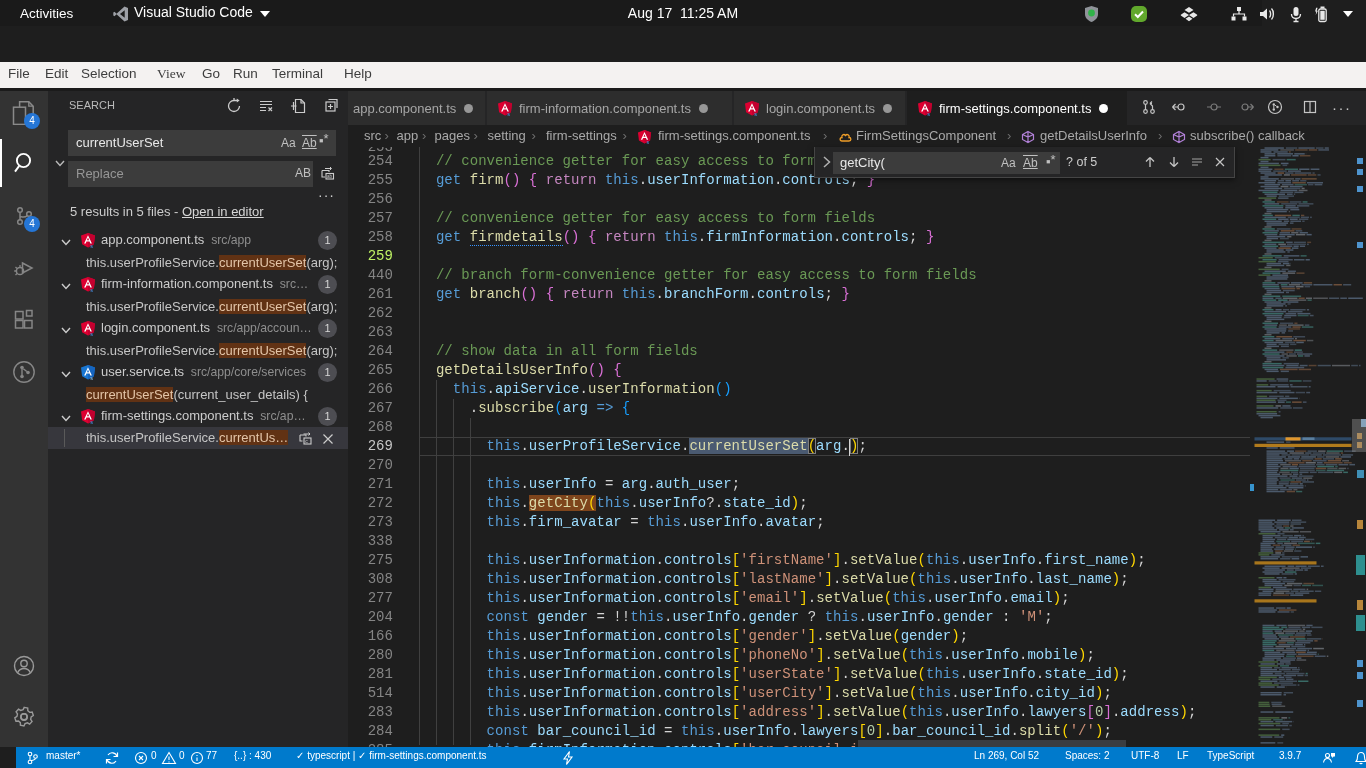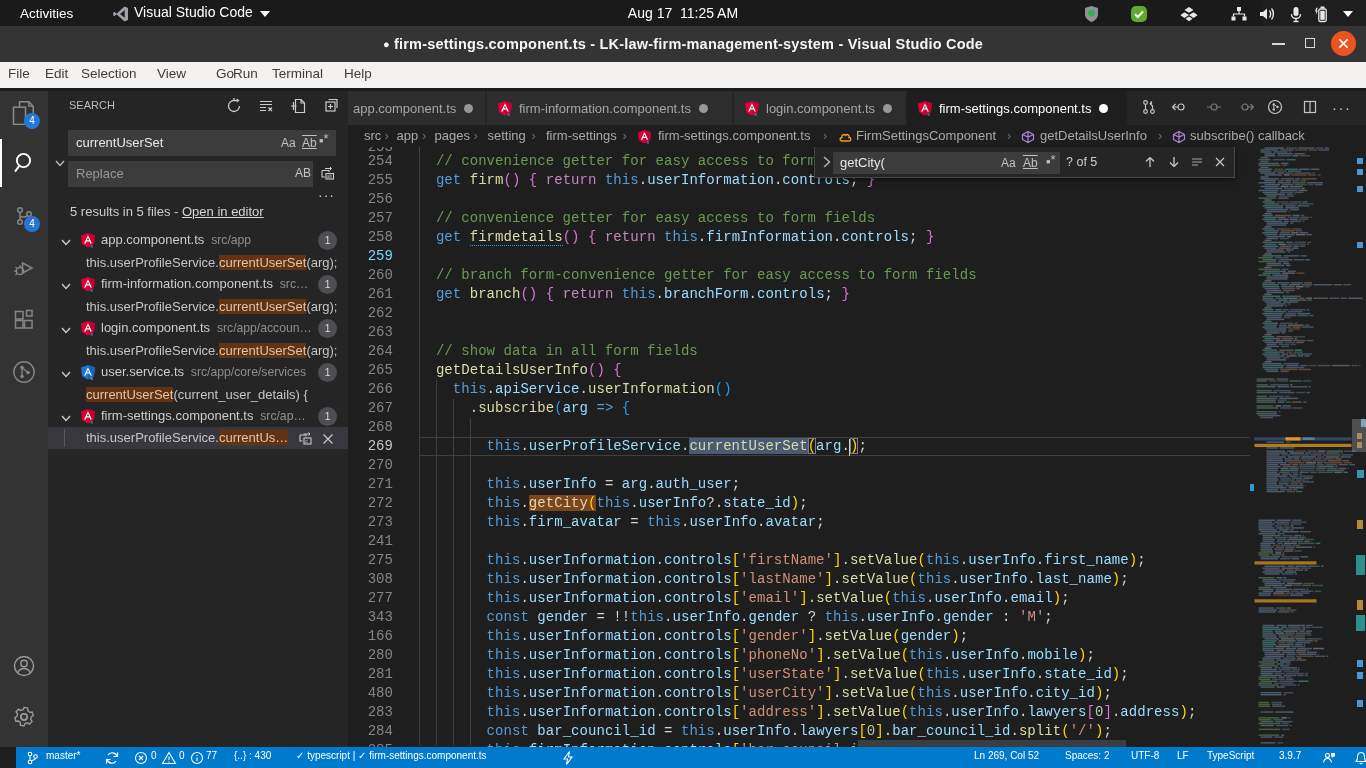--- a/index.html
+++ b/index.html
@@ -40,34 +40,26 @@
           <path d="M3.5 9 C3.5 12 5.5 13.5 8 13.5 C10.5 13.5 12.5 12 12.5 9 M8 13.5 V16.5 M5.5 16.5 H10.5" stroke="#e8e8e8" stroke-width="1.3" fill="none"></path>
         </svg></div>
 <div class="abs" style="left:1314px;top:5px;"><svg width="14" height="18" viewBox="0 0 14 18" style="">
           <path d="M2.8 1 L1 8 H3 L2.2 14 L6 6.5 H4 L5.5 1 Z" fill="#e8e8e8" transform="scale(0.55) translate(1,4)"></path>
           <rect x="6.5" y="1.5" width="4" height="2" fill="#e8e8e8"></rect>
           <rect x="4.8" y="4" width="7.4" height="12.5" rx="1.5" stroke="#e8e8e8" fill="none" stroke-width="1.3"></rect>
           <rect x="6.3" y="5.8" width="4.4" height="9" fill="#e8e8e8"></rect>
         </svg></div>
 <div class="abs" style="left:1343px;top:11px;width:0;height:0;border-left:5px solid transparent;border-right:5px solid transparent;border-top:6px solid #fff;"></div>
 </div>
-<div class="abs" style="left:0;top:26px;width:1366px;height:36px;background:#343434;">
- <div class="abs" style="left:0;top:0;width:1366px;height:36px;text-align:center;line-height:37px;color:#f5f5f5;font-size:14.5px;font-weight:bold;letter-spacing:0.2px;"><span style="font-size:11px;position:relative;top:-1px;">●</span> firm-settings.component.ts - LK-law-firm-management-system - Visual Studio Code</div>
-<div class="abs" style="left:1272px;top:17px;width:13px;height:1.6px;background:#d8d8d8;"></div>
-<div class="abs" style="left:1305px;top:12px;width:10px;height:10px;border:1.4px solid #d8d8d8;"></div>
-<div class="abs" style="left:1331px;top:5px;width:25px;height:25px;border-radius:50%;background:#e95420;"><svg width="25" height="25" viewBox="0 0 25 25" style="">
-          <path d="M8.4 8.4 L16.6 16.6 M16.6 8.4 L8.4 16.6" stroke="#fff" stroke-width="1.6"></path>
-        </svg></div>
-</div>
 <div class="abs" style="left:0;top:62px;width:1366px;height:26px;background:#f4f2f1;color:#3d3d3d;font-size:13.5px;">
 <div class="abs" style="left:8px;top:4px;">File</div>
 <div class="abs" style="left:45px;top:4px;">Edit</div>
 <div class="abs" style="left:81px;top:4px;">Selection</div>
-<div class="abs" style="left:157px;top:4px;">View</div>
-<div class="abs" style="left:216px;top:4px;">Go</div>
+<div class="abs" style="left:157px;top:4px;font-family:Liberation Serif, serif;">View</div>
+<div class="abs" style="left:202px;top:4px;">Go</div>
 <div class="abs" style="left:233px;top:4px;">Run</div>
 <div class="abs" style="left:272px;top:4px;">Terminal</div>
 <div class="abs" style="left:344px;top:4px;">Help</div>
 </div>
 <div class="abs" style="left:0;top:88px;width:1366px;height:3px;background:#1b1b1b;"></div>
 <div class="abs" style="left:0;top:91px;width:48px;height:656px;background:#333333;">
 <div class="abs" style="left:12px;top:10px;"><svg width="24" height="24" viewBox="0 0 24 24" style="">
           <path d="M7.6 0.8 H16.8 L21.2 5.2 V18 H7.6 Z" stroke="#8a8a8a" fill="none" stroke-width="1.5"></path>
           <path d="M16.8 0.8 V5.2 H21.2" stroke="#8a8a8a" fill="none" stroke-width="1.3"></path>
           <rect x="1.5" y="6.2" width="12" height="17.2" fill="#333333" stroke="#8a8a8a" stroke-width="1.5"></rect>
@@ -342,22 +334,22 @@
 <div style="position:absolute;left:352px;top:133px;width:41px;height:19px;line-height:19px;text-align:right;color:#858585;">253</div>
 <div style="position:absolute;left:352px;top:152px;width:41px;height:19px;line-height:19px;text-align:right;color:#858585;">254</div>
 <div style="position:absolute;left:435.9px;top:152px;height:19px;line-height:19px;white-space:pre;"><span style="color:#6A9955;">//&nbsp;convenience&nbsp;getter&nbsp;for&nbsp;easy&nbsp;access&nbsp;to&nbsp;form&nbsp;fields</span></div>
 <div style="position:absolute;left:352px;top:171px;width:41px;height:19px;line-height:19px;text-align:right;color:#858585;">255</div>
 <div style="position:absolute;left:435.9px;top:171px;height:19px;line-height:19px;white-space:pre;"><span style="color:#569CD6;">get&nbsp;</span><span style="color:#DCDCAA;">firm</span><span style="color:#DA70D6;">(</span><span style="color:#DA70D6;">)</span><span style="color:#D4D4D4;">&nbsp;</span><span style="color:#DA70D6;">{</span><span style="color:#D4D4D4;">&nbsp;</span><span style="color:#C586C0;">return</span><span style="color:#D4D4D4;">&nbsp;</span><span style="color:#569CD6;">this</span><span style="color:#D4D4D4;">.</span><span style="color:#9CDCFE;">userInformation</span><span style="color:#D4D4D4;">.</span><span style="color:#9CDCFE;">controls</span><span style="color:#D4D4D4;">;</span><span style="color:#D4D4D4;">&nbsp;</span><span style="color:#DA70D6;">}</span></div>
 <div style="position:absolute;left:352px;top:190px;width:41px;height:19px;line-height:19px;text-align:right;color:#858585;">256</div>
 <div style="position:absolute;left:352px;top:209px;width:41px;height:19px;line-height:19px;text-align:right;color:#858585;">257</div>
 <div style="position:absolute;left:435.9px;top:209px;height:19px;line-height:19px;white-space:pre;"><span style="color:#6A9955;">//&nbsp;convenience&nbsp;getter&nbsp;for&nbsp;easy&nbsp;access&nbsp;to&nbsp;form&nbsp;fields</span></div>
 <div style="position:absolute;left:352px;top:228px;width:41px;height:19px;line-height:19px;text-align:right;color:#858585;">258</div>
 <div style="position:absolute;left:435.9px;top:228px;height:19px;line-height:19px;white-space:pre;"><span style="color:#569CD6;">get&nbsp;</span><span style="color:#DCDCAA;border-bottom:1.6px dotted #3794ff;">firmdetails</span><span style="color:#DA70D6;">(</span><span style="color:#DA70D6;">)</span><span style="color:#D4D4D4;">&nbsp;</span><span style="color:#DA70D6;">{</span><span style="color:#D4D4D4;">&nbsp;</span><span style="color:#C586C0;">return</span><span style="color:#D4D4D4;">&nbsp;</span><span style="color:#569CD6;">this</span><span style="color:#D4D4D4;">.</span><span style="color:#9CDCFE;">firmInformation</span><span style="color:#D4D4D4;">.</span><span style="color:#9CDCFE;">controls</span><span style="color:#D4D4D4;">;</span><span style="color:#D4D4D4;">&nbsp;</span><span style="color:#DA70D6;">}</span></div>
-<div style="position:absolute;left:352px;top:247px;width:41px;height:19px;line-height:19px;text-align:right;color:#7dd3fc;">259</div>
-<div style="position:absolute;left:352px;top:266px;width:41px;height:19px;line-height:19px;text-align:right;color:#858585;">260</div>
+<div style="position:absolute;left:352px;top:247px;width:41px;height:19px;line-height:19px;text-align:right;color:#bef264;">259</div>
+<div style="position:absolute;left:352px;top:266px;width:41px;height:19px;line-height:19px;text-align:right;color:#858585;">440</div>
 <div style="position:absolute;left:435.9px;top:266px;height:19px;line-height:19px;white-space:pre;"><span style="color:#6A9955;">//&nbsp;branch&nbsp;form-convenience&nbsp;getter&nbsp;for&nbsp;easy&nbsp;access&nbsp;to&nbsp;form&nbsp;fields</span></div>
 <div style="position:absolute;left:352px;top:285px;width:41px;height:19px;line-height:19px;text-align:right;color:#858585;">261</div>
 <div style="position:absolute;left:435.9px;top:285px;height:19px;line-height:19px;white-space:pre;"><span style="color:#569CD6;">get&nbsp;</span><span style="color:#DCDCAA;">branch</span><span style="color:#DA70D6;">(</span><span style="color:#DA70D6;">)</span><span style="color:#D4D4D4;">&nbsp;</span><span style="color:#DA70D6;">{</span><span style="color:#D4D4D4;">&nbsp;</span><span style="color:#C586C0;">return</span><span style="color:#D4D4D4;">&nbsp;</span><span style="color:#569CD6;">this</span><span style="color:#D4D4D4;">.</span><span style="color:#9CDCFE;">branchForm</span><span style="color:#D4D4D4;">.</span><span style="color:#9CDCFE;">controls</span><span style="color:#D4D4D4;">;</span><span style="color:#D4D4D4;">&nbsp;</span><span style="color:#DA70D6;">}</span></div>
 <div style="position:absolute;left:352px;top:304px;width:41px;height:19px;line-height:19px;text-align:right;color:#858585;">262</div>
 <div style="position:absolute;left:352px;top:323px;width:41px;height:19px;line-height:19px;text-align:right;color:#858585;">263</div>
 <div style="position:absolute;left:352px;top:342px;width:41px;height:19px;line-height:19px;text-align:right;color:#858585;">264</div>
 <div style="position:absolute;left:435.9px;top:342px;height:19px;line-height:19px;white-space:pre;"><span style="color:#6A9955;">//&nbsp;show&nbsp;data&nbsp;in&nbsp;all&nbsp;form&nbsp;fields</span></div>
 <div style="position:absolute;left:352px;top:361px;width:41px;height:19px;line-height:19px;text-align:right;color:#858585;">265</div>
 <div style="position:absolute;left:435.9px;top:361px;height:19px;line-height:19px;white-space:pre;"><span style="color:#DCDCAA;">getDetailsUserInfo</span><span style="color:#DA70D6;">(</span><span style="color:#DA70D6;">)</span><span style="color:#D4D4D4;">&nbsp;</span><span style="color:#DA70D6;">{</span></div>
 <div style="position:absolute;left:352px;top:380px;width:41px;height:19px;line-height:19px;text-align:right;color:#858585;">266</div>
@@ -367,36 +359,36 @@
 <div style="position:absolute;left:352px;top:418px;width:41px;height:19px;line-height:19px;text-align:right;color:#858585;">268</div>
 <div style="position:absolute;left:352px;top:437px;width:41px;height:19px;line-height:19px;text-align:right;color:#c6c6c6;">269</div>
 <div style="position:absolute;left:486.6px;top:437px;height:19px;line-height:19px;white-space:pre;"><span style="color:#569CD6;">this</span><span style="color:#D4D4D4;">.</span><span style="color:#9CDCFE;">userProfileService</span><span style="color:#D4D4D4;">.</span><span style="color:#DCDCAA;background:#4a5a71;">currentUserSet</span><span style="color:#FFD700;box-shadow:inset 0 0 0 1px #7e7e7e;">(</span><span style="color:#9CDCFE;">arg</span><span style="color:#D4D4D4;">.</span><span style="color:#FFD700;box-shadow:inset 0 0 0 1px #7e7e7e;">)</span><span style="color:#D4D4D4;">;</span></div>
 <div style="position:absolute;left:352px;top:456px;width:41px;height:19px;line-height:19px;text-align:right;color:#858585;">270</div>
 <div style="position:absolute;left:352px;top:475px;width:41px;height:19px;line-height:19px;text-align:right;color:#858585;">271</div>
 <div style="position:absolute;left:486.6px;top:475px;height:19px;line-height:19px;white-space:pre;"><span style="color:#569CD6;">this</span><span style="color:#D4D4D4;">.</span><span style="color:#9CDCFE;">userInfo</span><span style="color:#D4D4D4;">&nbsp;</span><span style="color:#D4D4D4;">=</span><span style="color:#D4D4D4;">&nbsp;</span><span style="color:#9CDCFE;">arg</span><span style="color:#D4D4D4;">.</span><span style="color:#9CDCFE;">auth_user</span><span style="color:#D4D4D4;">;</span></div>
 <div style="position:absolute;left:352px;top:494px;width:41px;height:19px;line-height:19px;text-align:right;color:#858585;">272</div>
 <div style="position:absolute;left:486.6px;top:494px;height:19px;line-height:19px;white-space:pre;"><span style="color:#569CD6;">this</span><span style="color:#D4D4D4;">.</span><span style="color:#DCDCAA;background:#7e451c;">getCity</span><span style="color:#FFD700;background:#7e451c;">(</span><span style="color:#569CD6;">this</span><span style="color:#D4D4D4;">.</span><span style="color:#9CDCFE;">userInfo</span><span style="color:#D4D4D4;">?.</span><span style="color:#9CDCFE;">state_id</span><span style="color:#FFD700;">)</span><span style="color:#D4D4D4;">;</span></div>
 <div style="position:absolute;left:352px;top:513px;width:41px;height:19px;line-height:19px;text-align:right;color:#858585;">273</div>
 <div style="position:absolute;left:486.6px;top:513px;height:19px;line-height:19px;white-space:pre;"><span style="color:#569CD6;">this</span><span style="color:#D4D4D4;">.</span><span style="color:#9CDCFE;">firm_avatar</span><span style="color:#D4D4D4;">&nbsp;</span><span style="color:#D4D4D4;">=</span><span style="color:#D4D4D4;">&nbsp;</span><span style="color:#569CD6;">this</span><span style="color:#D4D4D4;">.</span><span style="color:#9CDCFE;">userInfo</span><span style="color:#D4D4D4;">.</span><span style="color:#9CDCFE;">avatar</span><span style="color:#D4D4D4;">;</span></div>
-<div style="position:absolute;left:352px;top:532px;width:41px;height:19px;line-height:19px;text-align:right;color:#858585;">241</div>
+<div style="position:absolute;left:352px;top:532px;width:41px;height:19px;line-height:19px;text-align:right;color:#858585;">338</div>
 <div style="position:absolute;left:352px;top:551px;width:41px;height:19px;line-height:19px;text-align:right;color:#858585;">275</div>
 <div style="position:absolute;left:486.6px;top:551px;height:19px;line-height:19px;white-space:pre;"><span style="color:#569CD6;">this</span><span style="color:#D4D4D4;">.</span><span style="color:#9CDCFE;">userInformation</span><span style="color:#D4D4D4;">.</span><span style="color:#9CDCFE;">controls</span><span style="color:#FFD700;">[</span><span style="color:#CE9178;">'firstName'</span><span style="color:#FFD700;">]</span><span style="color:#D4D4D4;">.</span><span style="color:#DCDCAA;">setValue</span><span style="color:#FFD700;">(</span><span style="color:#569CD6;">this</span><span style="color:#D4D4D4;">.</span><span style="color:#9CDCFE;">userInfo</span><span style="color:#D4D4D4;">.</span><span style="color:#9CDCFE;">first_name</span><span style="color:#FFD700;">)</span><span style="color:#D4D4D4;">;</span></div>
 <div style="position:absolute;left:352px;top:570px;width:41px;height:19px;line-height:19px;text-align:right;color:#858585;">308</div>
 <div style="position:absolute;left:486.6px;top:570px;height:19px;line-height:19px;white-space:pre;"><span style="color:#569CD6;">this</span><span style="color:#D4D4D4;">.</span><span style="color:#9CDCFE;">userInformation</span><span style="color:#D4D4D4;">.</span><span style="color:#9CDCFE;">controls</span><span style="color:#FFD700;">[</span><span style="color:#CE9178;">'lastName'</span><span style="color:#FFD700;">]</span><span style="color:#D4D4D4;">.</span><span style="color:#DCDCAA;">setValue</span><span style="color:#FFD700;">(</span><span style="color:#569CD6;">this</span><span style="color:#D4D4D4;">.</span><span style="color:#9CDCFE;">userInfo</span><span style="color:#D4D4D4;">.</span><span style="color:#9CDCFE;">last_name</span><span style="color:#FFD700;">)</span><span style="color:#D4D4D4;">;</span></div>
 <div style="position:absolute;left:352px;top:589px;width:41px;height:19px;line-height:19px;text-align:right;color:#858585;">277</div>
 <div style="position:absolute;left:486.6px;top:589px;height:19px;line-height:19px;white-space:pre;"><span style="color:#569CD6;">this</span><span style="color:#D4D4D4;">.</span><span style="color:#9CDCFE;">userInformation</span><span style="color:#D4D4D4;">.</span><span style="color:#9CDCFE;">controls</span><span style="color:#FFD700;">[</span><span style="color:#CE9178;">'email'</span><span style="color:#FFD700;">]</span><span style="color:#D4D4D4;">.</span><span style="color:#DCDCAA;">setValue</span><span style="color:#FFD700;">(</span><span style="color:#569CD6;">this</span><span style="color:#D4D4D4;">.</span><span style="color:#9CDCFE;">userInfo</span><span style="color:#D4D4D4;">.</span><span style="color:#9CDCFE;">email</span><span style="color:#FFD700;">)</span><span style="color:#D4D4D4;">;</span></div>
-<div style="position:absolute;left:352px;top:608px;width:41px;height:19px;line-height:19px;text-align:right;color:#858585;">343</div>
+<div style="position:absolute;left:352px;top:608px;width:41px;height:19px;line-height:19px;text-align:right;color:#858585;">204</div>
 <div style="position:absolute;left:486.6px;top:608px;height:19px;line-height:19px;white-space:pre;"><span style="color:#569CD6;">const</span><span style="color:#D4D4D4;">&nbsp;</span><span style="color:#9CDCFE;">gender</span><span style="color:#D4D4D4;">&nbsp;</span><span style="color:#D4D4D4;">=</span><span style="color:#D4D4D4;">&nbsp;</span><span style="color:#D4D4D4;">!!</span><span style="color:#569CD6;">this</span><span style="color:#D4D4D4;">.</span><span style="color:#9CDCFE;">userInfo</span><span style="color:#D4D4D4;">.</span><span style="color:#9CDCFE;">gender</span><span style="color:#D4D4D4;">&nbsp;</span><span style="color:#D4D4D4;">?</span><span style="color:#D4D4D4;">&nbsp;</span><span style="color:#569CD6;">this</span><span style="color:#D4D4D4;">.</span><span style="color:#9CDCFE;">userInfo</span><span style="color:#D4D4D4;">.</span><span style="color:#9CDCFE;">gender</span><span style="color:#D4D4D4;">&nbsp;</span><span style="color:#D4D4D4;">:</span><span style="color:#D4D4D4;">&nbsp;</span><span style="color:#CE9178;">'M'</span><span style="color:#D4D4D4;">;</span></div>
 <div style="position:absolute;left:352px;top:627px;width:41px;height:19px;line-height:19px;text-align:right;color:#858585;">166</div>
 <div style="position:absolute;left:486.6px;top:627px;height:19px;line-height:19px;white-space:pre;"><span style="color:#569CD6;">this</span><span style="color:#D4D4D4;">.</span><span style="color:#9CDCFE;">userInformation</span><span style="color:#D4D4D4;">.</span><span style="color:#9CDCFE;">controls</span><span style="color:#FFD700;">[</span><span style="color:#CE9178;">'gender'</span><span style="color:#FFD700;">]</span><span style="color:#D4D4D4;">.</span><span style="color:#DCDCAA;">setValue</span><span style="color:#FFD700;">(</span><span style="color:#9CDCFE;">gender</span><span style="color:#FFD700;">)</span><span style="color:#D4D4D4;">;</span></div>
 <div style="position:absolute;left:352px;top:646px;width:41px;height:19px;line-height:19px;text-align:right;color:#858585;">280</div>
 <div style="position:absolute;left:486.6px;top:646px;height:19px;line-height:19px;white-space:pre;"><span style="color:#569CD6;">this</span><span style="color:#D4D4D4;">.</span><span style="color:#9CDCFE;">userInformation</span><span style="color:#D4D4D4;">.</span><span style="color:#9CDCFE;">controls</span><span style="color:#FFD700;">[</span><span style="color:#CE9178;">'phoneNo'</span><span style="color:#FFD700;">]</span><span style="color:#D4D4D4;">.</span><span style="color:#DCDCAA;">setValue</span><span style="color:#FFD700;">(</span><span style="color:#569CD6;">this</span><span style="color:#D4D4D4;">.</span><span style="color:#9CDCFE;">userInfo</span><span style="color:#D4D4D4;">.</span><span style="color:#9CDCFE;">mobile</span><span style="color:#FFD700;">)</span><span style="color:#D4D4D4;">;</span></div>
 <div style="position:absolute;left:352px;top:665px;width:41px;height:19px;line-height:19px;text-align:right;color:#858585;">281</div>
 <div style="position:absolute;left:486.6px;top:665px;height:19px;line-height:19px;white-space:pre;"><span style="color:#569CD6;">this</span><span style="color:#D4D4D4;">.</span><span style="color:#9CDCFE;">userInformation</span><span style="color:#D4D4D4;">.</span><span style="color:#9CDCFE;">controls</span><span style="color:#FFD700;">[</span><span style="color:#CE9178;">'userState'</span><span style="color:#FFD700;">]</span><span style="color:#D4D4D4;">.</span><span style="color:#DCDCAA;">setValue</span><span style="color:#FFD700;">(</span><span style="color:#569CD6;">this</span><span style="color:#D4D4D4;">.</span><span style="color:#9CDCFE;">userInfo</span><span style="color:#D4D4D4;">.</span><span style="color:#9CDCFE;">state_id</span><span style="color:#FFD700;">)</span><span style="color:#D4D4D4;">;</span></div>
-<div style="position:absolute;left:352px;top:684px;width:41px;height:19px;line-height:19px;text-align:right;color:#858585;">480</div>
+<div style="position:absolute;left:352px;top:684px;width:41px;height:19px;line-height:19px;text-align:right;color:#858585;">514</div>
 <div style="position:absolute;left:486.6px;top:684px;height:19px;line-height:19px;white-space:pre;"><span style="color:#569CD6;">this</span><span style="color:#D4D4D4;">.</span><span style="color:#9CDCFE;">userInformation</span><span style="color:#D4D4D4;">.</span><span style="color:#9CDCFE;">controls</span><span style="color:#FFD700;">[</span><span style="color:#CE9178;">'userCity'</span><span style="color:#FFD700;">]</span><span style="color:#D4D4D4;">.</span><span style="color:#DCDCAA;">setValue</span><span style="color:#FFD700;">(</span><span style="color:#569CD6;">this</span><span style="color:#D4D4D4;">.</span><span style="color:#9CDCFE;">userInfo</span><span style="color:#D4D4D4;">.</span><span style="color:#9CDCFE;">city_id</span><span style="color:#FFD700;">)</span><span style="color:#D4D4D4;">;</span></div>
 <div style="position:absolute;left:352px;top:703px;width:41px;height:19px;line-height:19px;text-align:right;color:#858585;">283</div>
 <div style="position:absolute;left:486.6px;top:703px;height:19px;line-height:19px;white-space:pre;"><span style="color:#569CD6;">this</span><span style="color:#D4D4D4;">.</span><span style="color:#9CDCFE;">userInformation</span><span style="color:#D4D4D4;">.</span><span style="color:#9CDCFE;">controls</span><span style="color:#FFD700;">[</span><span style="color:#CE9178;">'address'</span><span style="color:#FFD700;">]</span><span style="color:#D4D4D4;">.</span><span style="color:#DCDCAA;">setValue</span><span style="color:#FFD700;">(</span><span style="color:#569CD6;">this</span><span style="color:#D4D4D4;">.</span><span style="color:#9CDCFE;">userInfo</span><span style="color:#D4D4D4;">.</span><span style="color:#9CDCFE;">lawyers</span><span style="color:#DA70D6;">[</span><span style="color:#B5CEA8;">0</span><span style="color:#DA70D6;">]</span><span style="color:#D4D4D4;">.</span><span style="color:#9CDCFE;">address</span><span style="color:#FFD700;">)</span><span style="color:#D4D4D4;">;</span></div>
 <div style="position:absolute;left:352px;top:722px;width:41px;height:19px;line-height:19px;text-align:right;color:#858585;">284</div>
 <div style="position:absolute;left:486.6px;top:722px;height:19px;line-height:19px;white-space:pre;"><span style="color:#569CD6;">const</span><span style="color:#D4D4D4;">&nbsp;</span><span style="color:#9CDCFE;">bar_council_id</span><span style="color:#D4D4D4;">&nbsp;</span><span style="color:#D4D4D4;">=</span><span style="color:#D4D4D4;">&nbsp;</span><span style="color:#569CD6;">this</span><span style="color:#D4D4D4;">.</span><span style="color:#9CDCFE;">userInfo</span><span style="color:#D4D4D4;">.</span><span style="color:#9CDCFE;">lawyers</span><span style="color:#FFD700;">[</span><span style="color:#B5CEA8;">0</span><span style="color:#FFD700;">]</span><span style="color:#D4D4D4;">.</span><span style="color:#9CDCFE;">bar_council_id</span><span style="color:#D4D4D4;">.</span><span style="color:#DCDCAA;">split</span><span style="color:#FFD700;">(</span><span style="color:#CE9178;">'/'</span><span style="color:#FFD700;">)</span><span style="color:#D4D4D4;">;</span></div>
 <div style="position:absolute;left:352px;top:741px;width:41px;height:19px;line-height:19px;text-align:right;color:#858585;">285</div>
 <div style="position:absolute;left:486.6px;top:741px;height:19px;line-height:19px;white-space:pre;"><span style="color:#569CD6;">this</span><span style="color:#D4D4D4;">.</span><span style="color:#9CDCFE;">firmInformation</span><span style="color:#D4D4D4;">.</span><span style="color:#9CDCFE;">controls</span><span style="color:#FFD700;">[</span><span style="color:#CE9178;">'bar_council_id'</span><span style="color:#FFD700;">]</span><span style="color:#D4D4D4;">.</span><span style="color:#DCDCAA;">setValue</span><span style="color:#FFD700;">(</span><span style="color:#9CDCFE;">bar_council_id</span><span style="color:#DA70D6;">[</span><span style="color:#B5CEA8;">0</span><span style="color:#DA70D6;">]</span><span style="color:#FFD700;">)</span><span style="color:#D4D4D4;">;</span></div>
 
 </div>
 <div class="abs" style="left:848.5px;top:439px;width:1.6px;height:17px;background:#d4d4d4;"></div>

